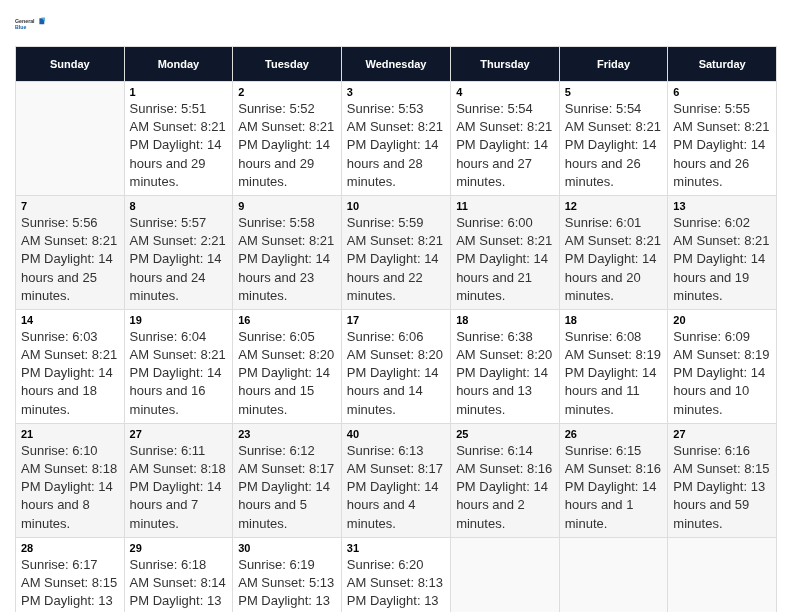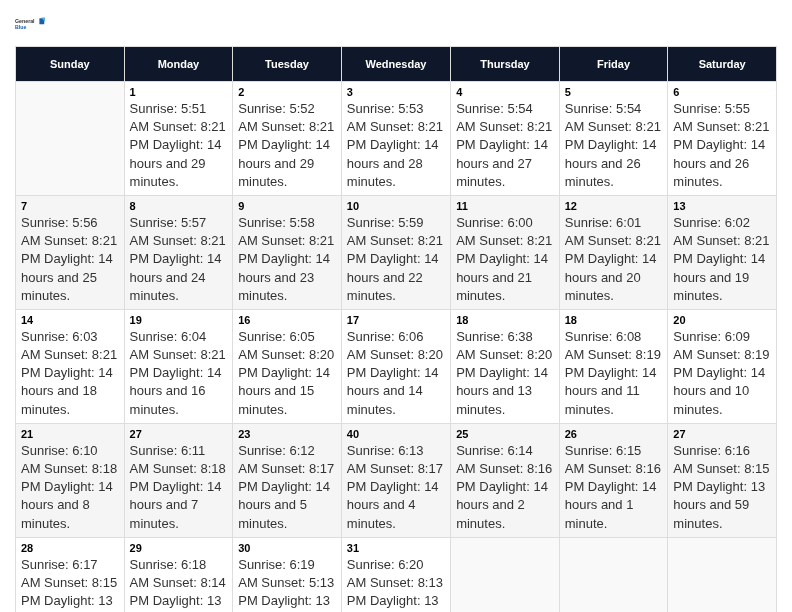--- a/index.html
+++ b/index.html
@@ -166,21 +166,21 @@
           <td>
             <span class="day-number">7</span>
             <div class="day-info">Sunrise: 5:56 AM
 Sunset: 8:21 PM
 Daylight: 14 hours
 and 25 minutes.</div>
           </td>
           <td>
             <span class="day-number">8</span>
             <div class="day-info">Sunrise: 5:57 AM
-Sunset: 8:21 PM
+Sunset: 2:21 PM
 Daylight: 14 hours
 and 24 minutes.</div>
           </td>
           <td>
             <span class="day-number">9</span>
             <div class="day-info">Sunrise: 5:58 AM
 Sunset: 8:21 PM
 Daylight: 14 hours
 and 23 minutes.</div>
           </td>

